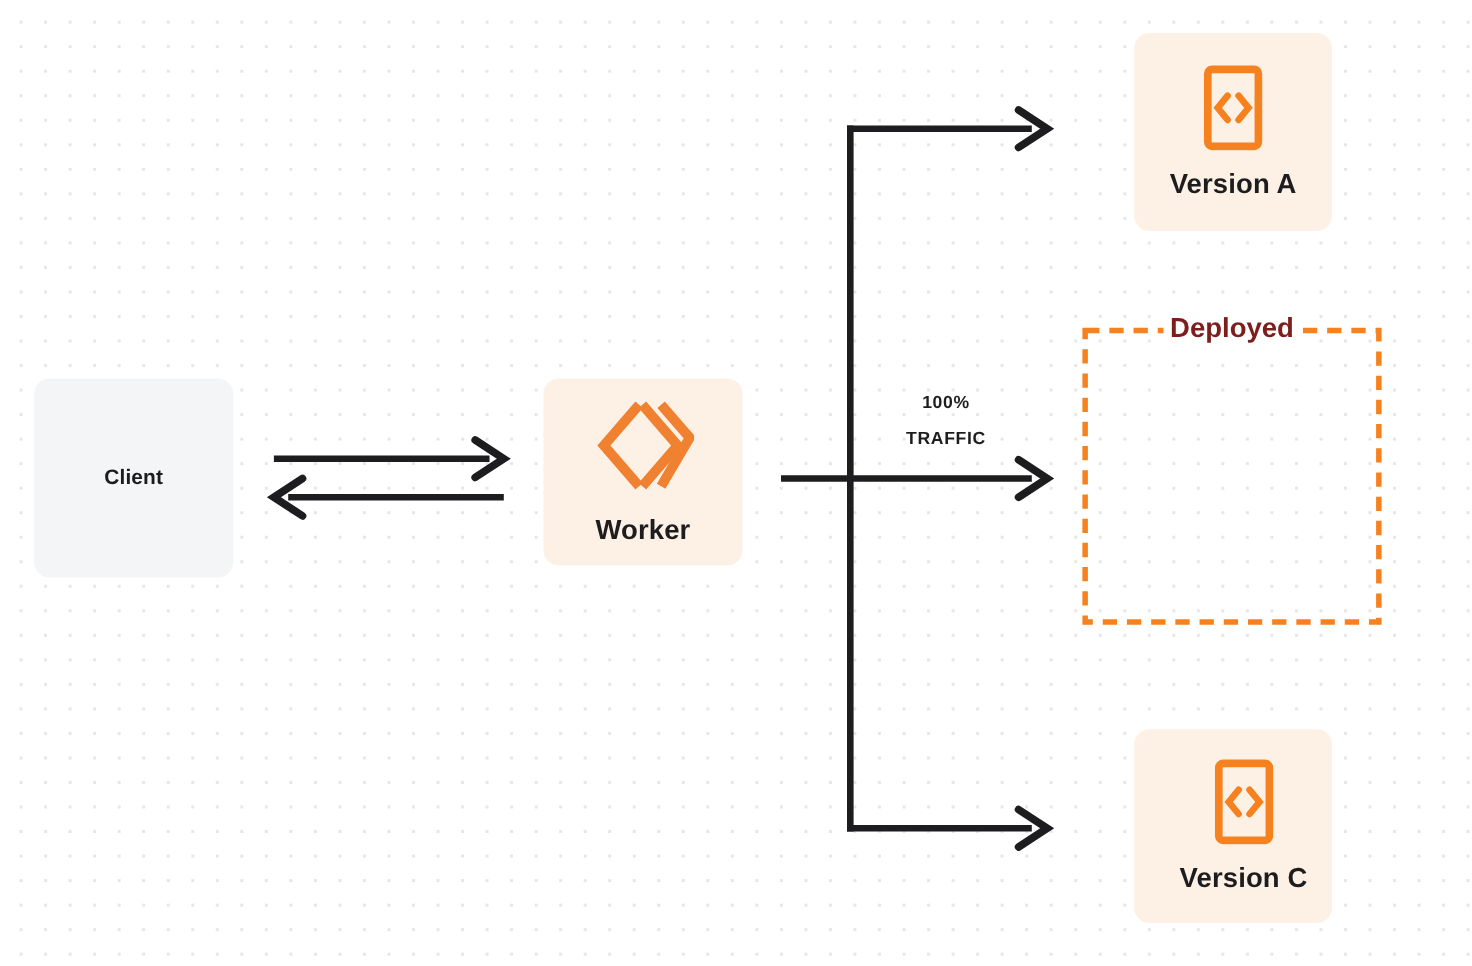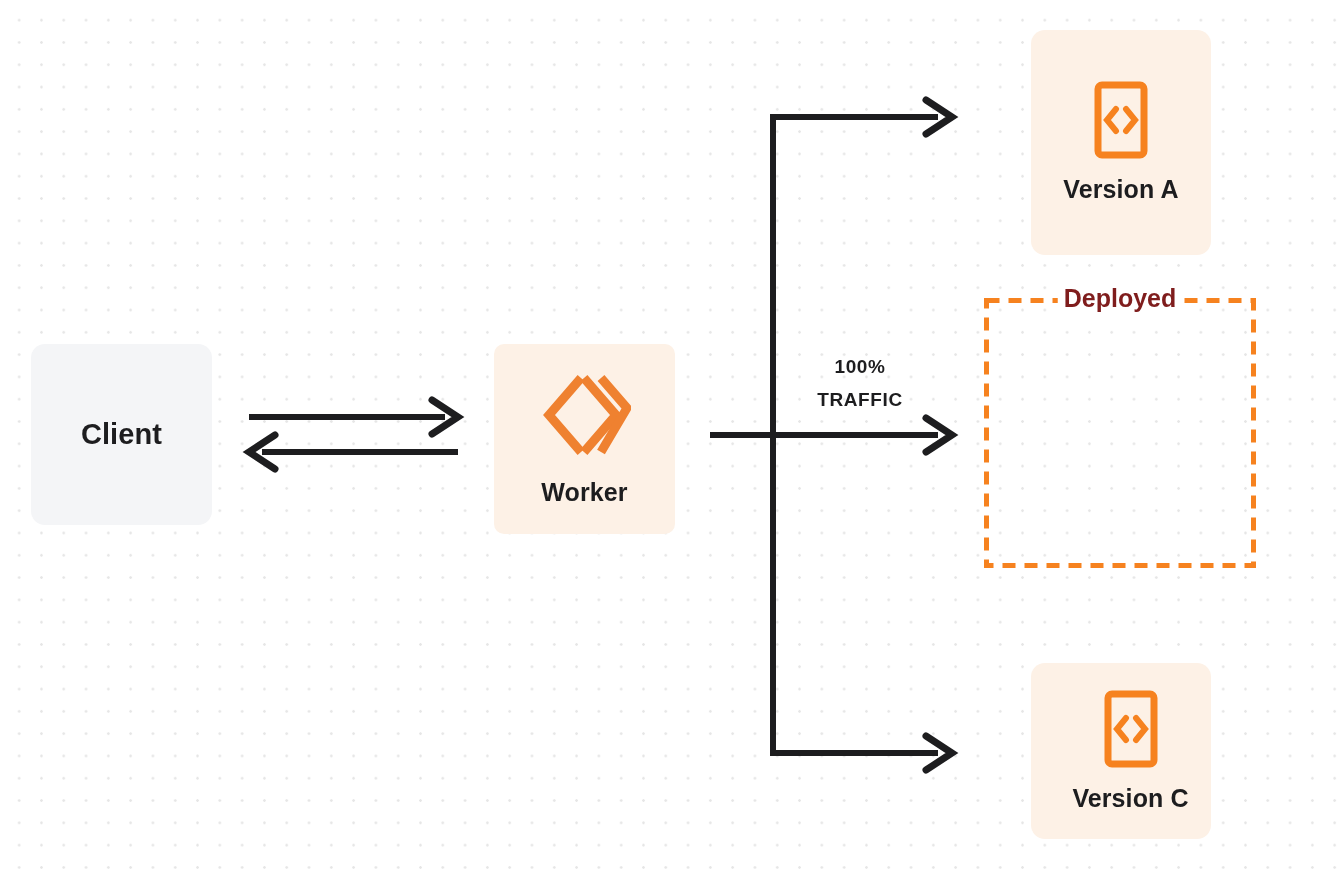--- a/index.html
+++ b/index.html
@@ -43,49 +43,48 @@
 
   
   #client-node {
     left: 31px;
     top: 344px;
     width: 181px;
     height: 181px;
     background-color: #f4f5f7;
   }
   #client-node .node-label {
-    font-size: 29px;
+    font-size: 19px;
   }
 
   
   #worker-node {
     left: 494px;
     top: 344px;
     width: 181px;
-    height: 190px;
+    height: 170px;
     background-color: #fdf1e6;
-    border-radius: 10px;
   }
   #worker-node .node-label {
     font-size: 25px;
     margin-top: 20px;
   }
   .worker-logo {
     width: 92px;
     height: 86px;
     display: block;
   }
 
   
   .version-node {
     left: 1031px;
     width: 180px;
     background-color: #fdf1e6;
   }
-  #version-a-node { top: 30px;  height: 225px; }
+  #version-a-node { top: 30px;  height: 180px; }
   #version-b-node { top: 347px; height: 176px; }
   #version-c-node { top: 663px; height: 176px; padding-left: 19px; }
   .version-node .node-label {
     font-size: 25px;
     margin-top: 16px;
   }
   .code-icon {
     width: 54px;
     height: 78px;
     display: block;
@@ -134,21 +133,21 @@
 
   
   #traffic-label {
     position: absolute;
     left: 790px;
     top: 350px;
     width: 140px;
     text-align: center;
     color: #1d1d1f;
     font-weight: bold;
-    font-size: 19px;
+    font-size: 16px;
     line-height: 33px;
     letter-spacing: 0.6px;
   }
   #traffic-label .traffic-pct { display: block; }
   #traffic-label .traffic-word { display: block; }
 </style>
 </head>
 <body>
 
 <div id="canvas">

